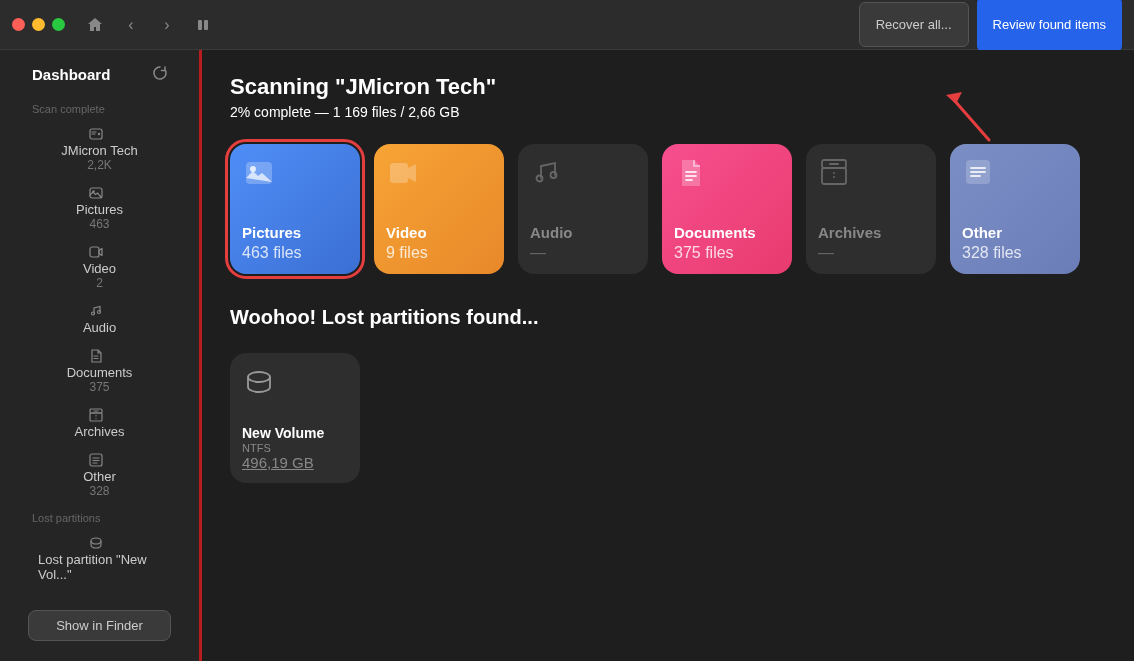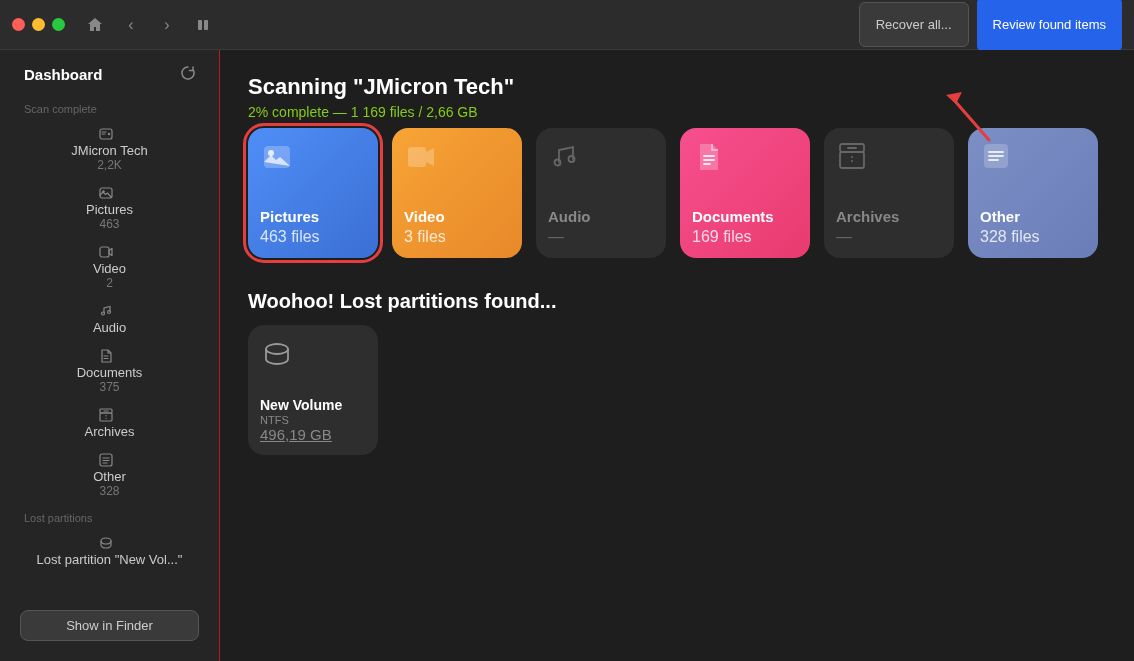--- a/index.html
+++ b/index.html
@@ -100,27 +100,27 @@
 
     
     .main-layout {
       display: flex;
       flex: 1;
       overflow: hidden;
     }
 
     
     .sidebar {
-      width: 220px;
+      width: 202px;
       background: #252525;
       display: flex;
       flex-direction: column;
-      padding: 12px 8px;
+      padding: 12px 16px;
       flex-shrink: 0;
-      border-right: 1px solid #b91c1c;
+      border-right: 3px solid #b91c1c;
     }
 
     .sidebar-header {
       display: flex;
       align-items: center;
       justify-content: space-between;
       padding: 4px 16px 12px;
     }
 
     .sidebar-title {
@@ -200,22 +200,22 @@
 
     .scan-title {
       font-size: 22px;
       font-weight: 700;
       color: #fff;
       margin-bottom: 4px;
     }
 
     .scan-subtitle {
       font-size: 14px;
-      color: #84cc16;
-      margin-bottom: 8px;
+      color: #ffffff;
+      margin-bottom: 24px;
     }
 
     
     .cards-grid {
       display: flex;
       flex-wrap: wrap;
       gap: 14px;
       margin-bottom: 32px;
     }
 
@@ -293,21 +293,21 @@
     .card-dash {
       font-size: 16px;
       color: #666;
     }
 
     
     .section-title {
       font-size: 20px;
       font-weight: 700;
       color: #fff;
-      margin-bottom: 12px;
+      margin-bottom: 24px;
     }
 
     .partition-card {
       width: 130px;
       height: 130px;
       border-radius: 16px;
       background: #2e2e2e;
       display: flex;
       flex-direction: column;
       justify-content: flex-end;
@@ -508,21 +508,21 @@
         </div>
 
         <div class="card card-video">
           <div class="card-icon">
             <svg width="30" height="30" viewBox="0 0 30 30" fill="none">
               <rect x="2" y="5" width="18" height="20" rx="3" fill="rgba(255,255,255,0.25)"></rect>
               <path d="M20 10l8-4v18l-8-4V10z" fill="rgba(255,255,255,0.25)"></path>
             </svg>
           </div>
           <div class="card-name">Video</div>
-          <div class="card-count">3 files</div>
+          <div class="card-count">9 files</div>
         </div>
 
         <div class="card card-audio">
           <div class="card-icon card-icon-gray">
             <svg width="28" height="28" viewBox="0 0 28 28" fill="none">
               <path d="M9 20V8l14-3v12" stroke="#666" stroke-width="1.8" stroke-linecap="round"></path>
               <circle cx="7.5" cy="20.5" r="3" stroke="#666" stroke-width="1.8"></circle>
               <circle cx="21.5" cy="17" r="3" stroke="#666" stroke-width="1.8"></circle>
             </svg>
           </div>
@@ -534,21 +534,21 @@
           <div class="card-icon">
             <svg width="28" height="28" viewBox="0 0 28 28" fill="none">
               <path d="M6 2h12l6 6v20H6V2z" fill="rgba(255,255,255,0.25)"></path>
               <path d="M18 2v6h6" stroke="rgba(255,255,255,0.6)" stroke-width="1.5"></path>
               <line x1="10" y1="14" x2="20" y2="14" stroke="rgba(255,255,255,0.8)" stroke-width="1.8" stroke-linecap="round"></line>
               <line x1="10" y1="18" x2="20" y2="18" stroke="rgba(255,255,255,0.8)" stroke-width="1.8" stroke-linecap="round"></line>
               <line x1="10" y1="22" x2="16" y2="22" stroke="rgba(255,255,255,0.8)" stroke-width="1.8" stroke-linecap="round"></line>
             </svg>
           </div>
           <div class="card-name">Documents</div>
-          <div class="card-count">169 files</div>
+          <div class="card-count">375 files</div>
         </div>
 
         <div class="card card-archives">
           <div class="card-icon card-icon-gray">
             <svg width="28" height="28" viewBox="0 0 28 28" fill="none">
               <rect x="2" y="2" width="24" height="8" rx="2" stroke="#666" stroke-width="1.8"></rect>
               <rect x="2" y="10" width="24" height="16" rx="2" stroke="#666" stroke-width="1.8"></rect>
               <line x1="10" y1="6" x2="18" y2="6" stroke="#666" stroke-width="1.8" stroke-linecap="round"></line>
               <line x1="14" y1="14" x2="14" y2="22" stroke="#666" stroke-width="1.5" stroke-dasharray="2 2"></line>
             </svg>

